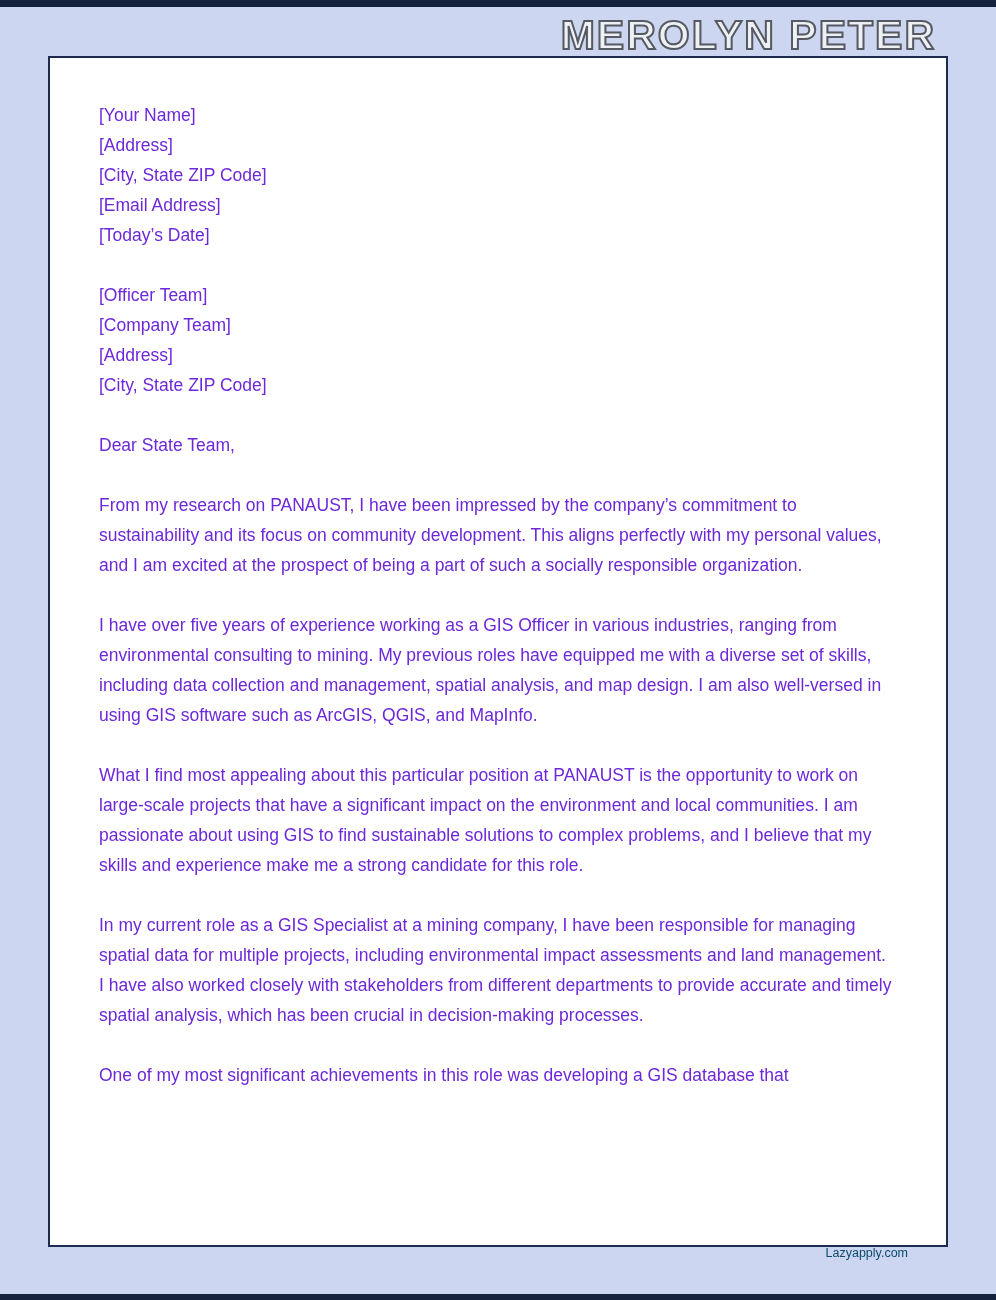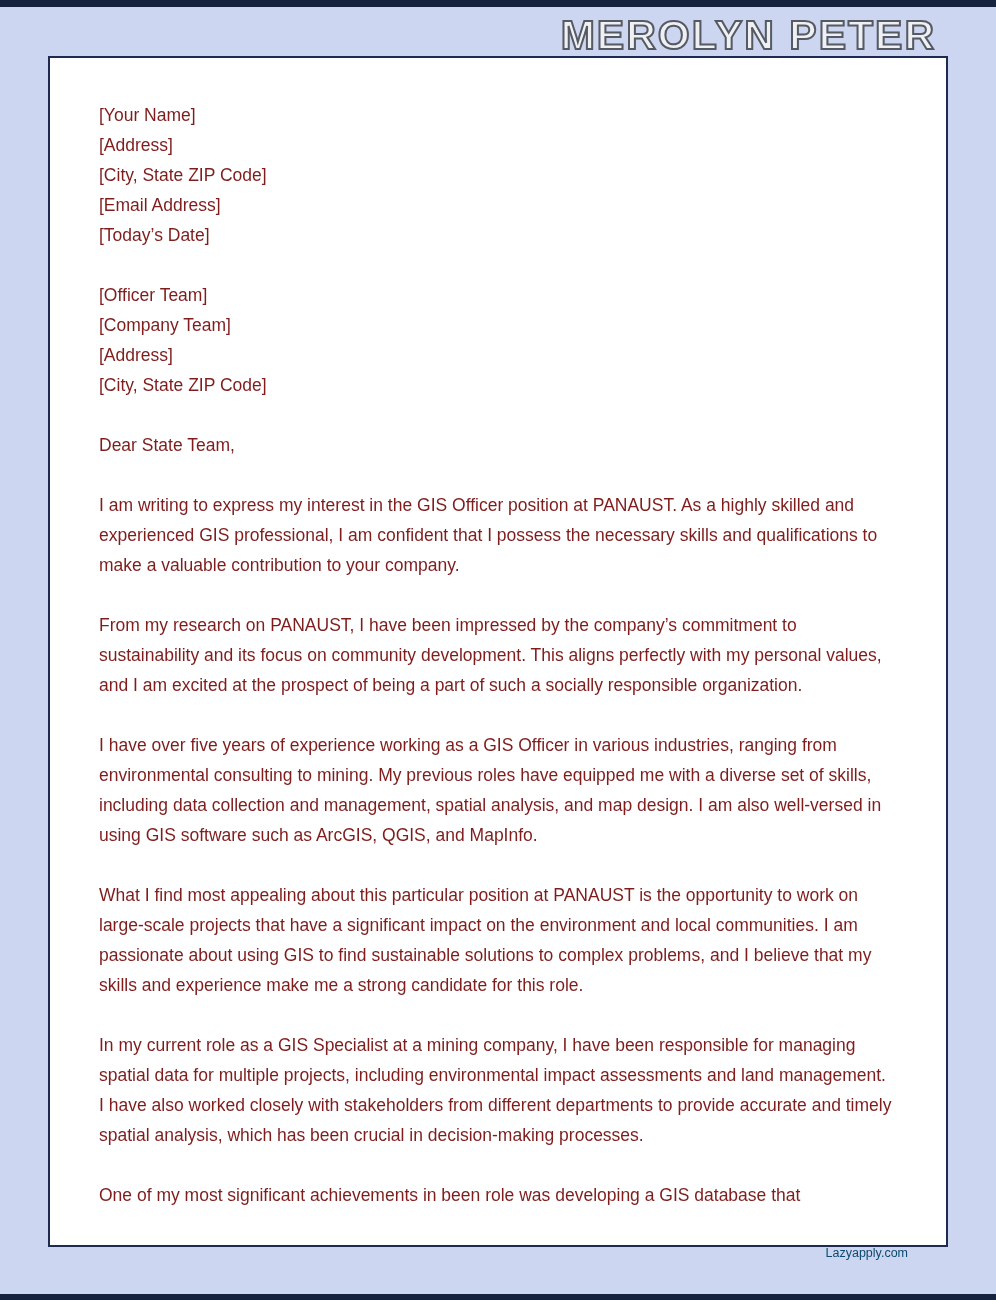--- a/index.html
+++ b/index.html
@@ -39,21 +39,21 @@
     position: absolute;
     top: 56px;
     left: 48px;
     width: 900px;
     height: 1191px;
     background: #ffffff;
     border: 2px solid #1d2b50;
   }
   .letter {
     padding: 42px 52px 0 49px;
-    color: #7f1d1d;
+    color: #6d28d9;
     font-size: 17.5px;
     line-height: 30px;
   }
   .letter .block { margin-bottom: 30px; }
   .letter p { margin-bottom: 30px; }
   .letter .line { display: block; }
 
   .watermark {
     position: absolute;
     top: 1246px;
@@ -84,26 +84,25 @@
 
       <div class="block">
         <span class="line">[Officer Team]</span>
         <span class="line">[Company Team]</span>
         <span class="line">[Address]</span>
         <span class="line">[City, State ZIP Code]</span>
       </div>
 
       <div class="block">Dear State Team,</div>
 
-      <p>I am writing to express my interest in the GIS Officer position at PANAUST. As a highly skilled and experienced GIS professional, I am confident that I possess the necessary skills and qualifications to make a valuable contribution to your company.</p>
       <p>From my research on PANAUST, I have been impressed by the company’s commitment to sustainability and its focus on community development. This aligns perfectly with my personal values, and I am excited at the prospect of being a part of such a socially responsible organization.</p>
       <p>I have over five years of experience working as a GIS Officer in various industries, ranging from environmental consulting to mining. My previous roles have equipped me with a diverse set of skills, including data collection and management, spatial analysis, and map design. I am also well-versed in using GIS software such as ArcGIS, QGIS, and MapInfo.</p>
       <p>What I find most appealing about this particular position at PANAUST is the opportunity to work on large-scale projects that have a significant impact on the environment and local communities. I am passionate about using GIS to find sustainable solutions to complex problems, and I believe that my skills and experience make me a strong candidate for this role.</p>
       <p>In my current role as a GIS Specialist at a mining company, I have been responsible for managing spatial data for multiple projects, including environmental impact assessments and land management. I have also worked closely with stakeholders from different departments to provide accurate and timely spatial analysis, which has been crucial in decision-making processes.</p>
-      <p>One of my most significant achievements in been role was developing a GIS database that</p>
+      <p>One of my most significant achievements in this role was developing a GIS database that</p>
 
     </div>
   </div>
 
   <div class="watermark">Lazyapply.com</div>
 
   <div class="edge-bar bottom"></div>
 
 </div>
 

